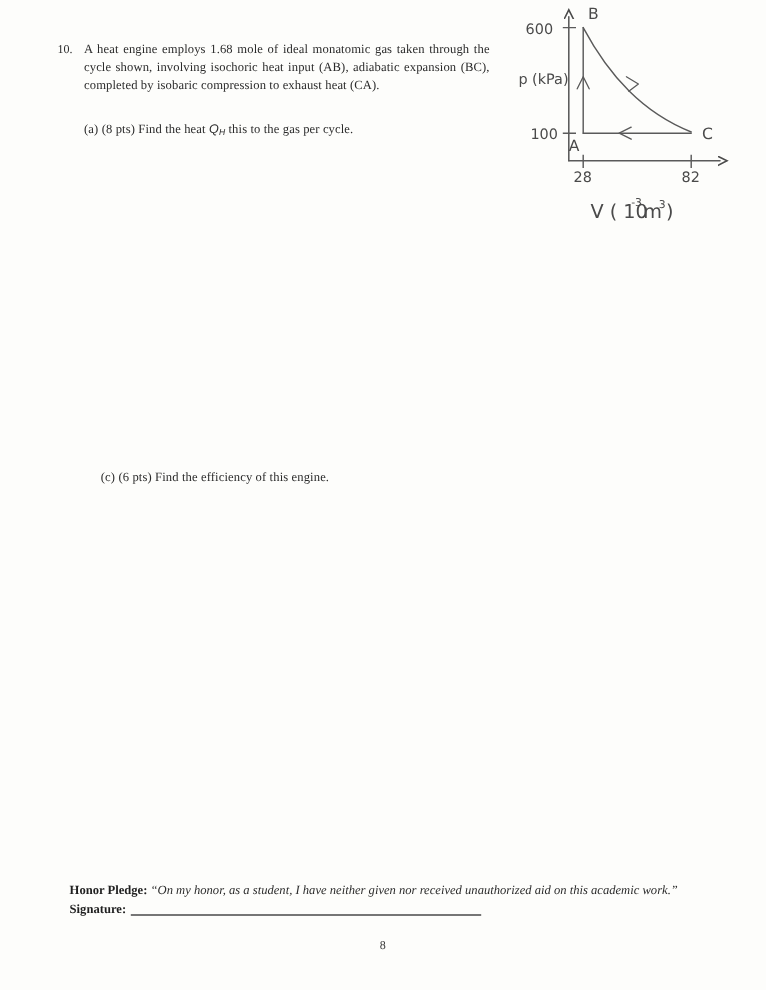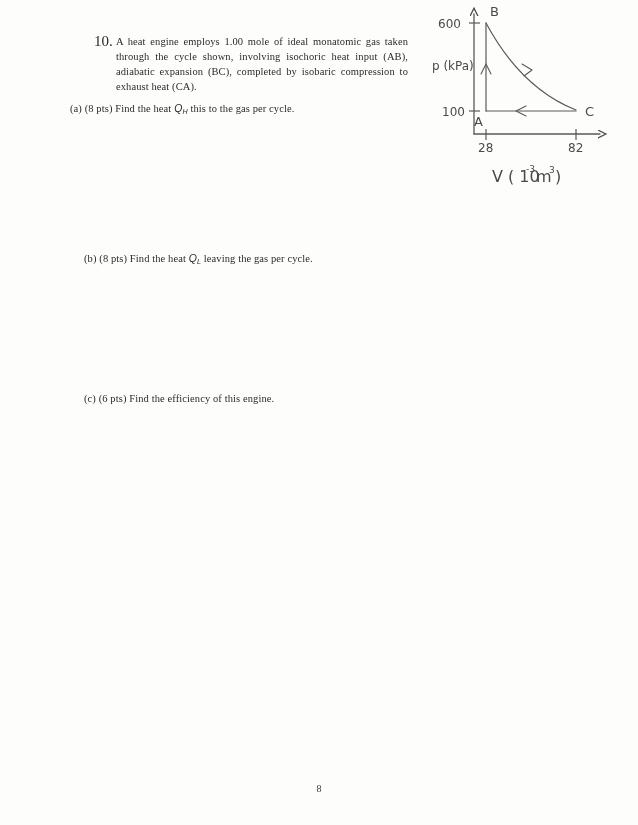--- a/index.html
+++ b/index.html
@@ -28,24 +28,23 @@
     top: 34px;
     width: 360px;
   }
   .prob-row {
     display: flex;
     align-items: flex-start;
   }
   .prob-num {
     width: 22px;
     flex: 0 0 22px;
-    font-size: 15px;
+    font-size: 10px;
     line-height: 15px;
     color: #2b2b2b;
-    margin-left: 46px;
   }
   .prob-body {
     flex: 1 1 auto;
     font-size: 10.5px;
     line-height: 15px;
     text-align: justify;
     color: #2b2b2b;
     letter-spacing: .1px;
   }
 
@@ -128,39 +127,32 @@
   }
 </style>
 </head>
 <body>
 
 <div class="page">
 
   <div class="problem">
     <div class="prob-row">
       <div class="prob-num">10.</div>
-      <div class="prob-body">A heat engine employs 1.00 mole of ideal monatomic gas taken through the cycle shown, involving isochoric heat input (AB), adiabatic expansion (BC), completed by isobaric compression to exhaust heat (CA).</div>
+      <div class="prob-body">A heat engine employs 1.68 mole of ideal monatomic gas taken through the cycle shown, involving isochoric heat input (AB), adiabatic expansion (BC), completed by isobaric compression to exhaust heat (CA).</div>
     </div>
   </div>
 
   <div class="part part-a">
     <span>(a)</span>
     <span>(8 pts)</span>
     <span>Find the heat</span>
     <span class="mathvar"><span>Q</span><sub>H</sub></span>
     <span>this to the gas per cycle.</span>
   </div>
 
-  <div class="part part-b">
-    <span>(b)</span>
-    <span>(8 pts)</span>
-    <span>Find the heat</span>
-    <span class="mathvar"><span>Q</span><sub>L</sub></span>
-    <span>leaving the gas per cycle.</span>
-  </div>
 
   <div class="part part-c">
     <span>(c)</span>
     <span>(6 pts)</span>
     <span>Find the efficiency of this engine.</span>
   </div>
 
 
   <div class="figure">
     <svg viewBox="0 0 205 190" xmlns="http://www.w3.org/2000/svg">
@@ -204,16 +196,21 @@
         <text class="hand" x="119" y="171" font-size="9">3</text>
         <text class="hand" x="125" y="180" font-size="16">)</text>
       </g>
 
       <text class="hand" x="60" y="14" font-size="13">B</text>
       <text class="hand" x="44" y="124" font-size="13">A</text>
       <text class="hand" x="155" y="114" font-size="13">C</text>
     </svg>
   </div>
 
+  <div class="pledge">
+    <b>Honor Pledge:</b>
+    <i>“On my honor, as a student, I have neither given nor received unauthorized aid on this academic work.”</i>
+    <b>Signature:</b><span class="sig-line"></span>
+  </div>
 
   <div class="page-number">8</div>
 
 </div>
 
 </body></html>

